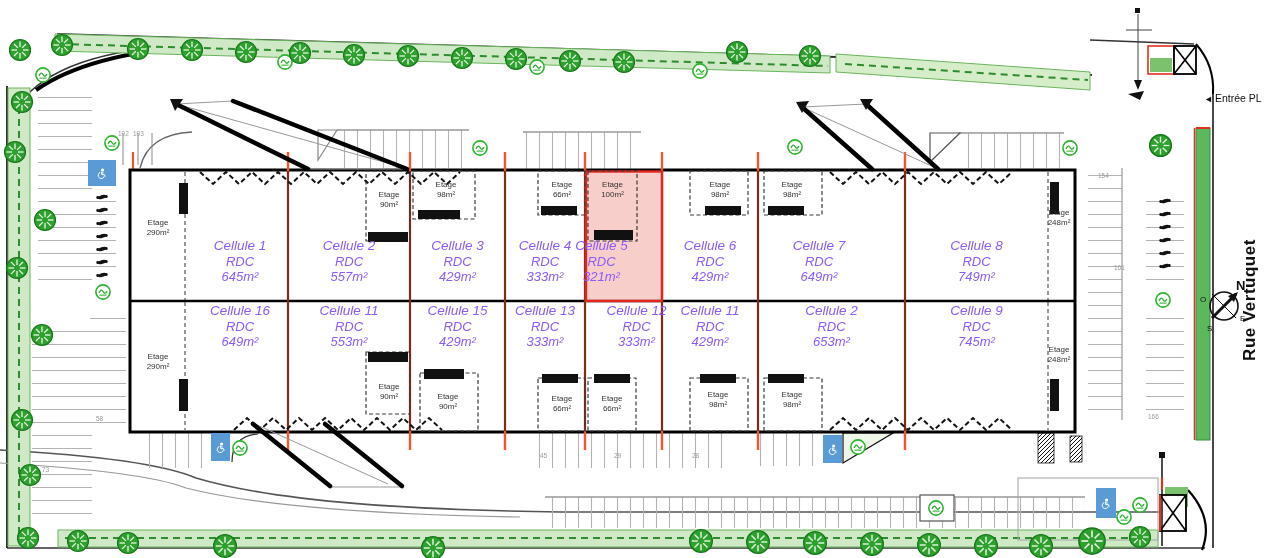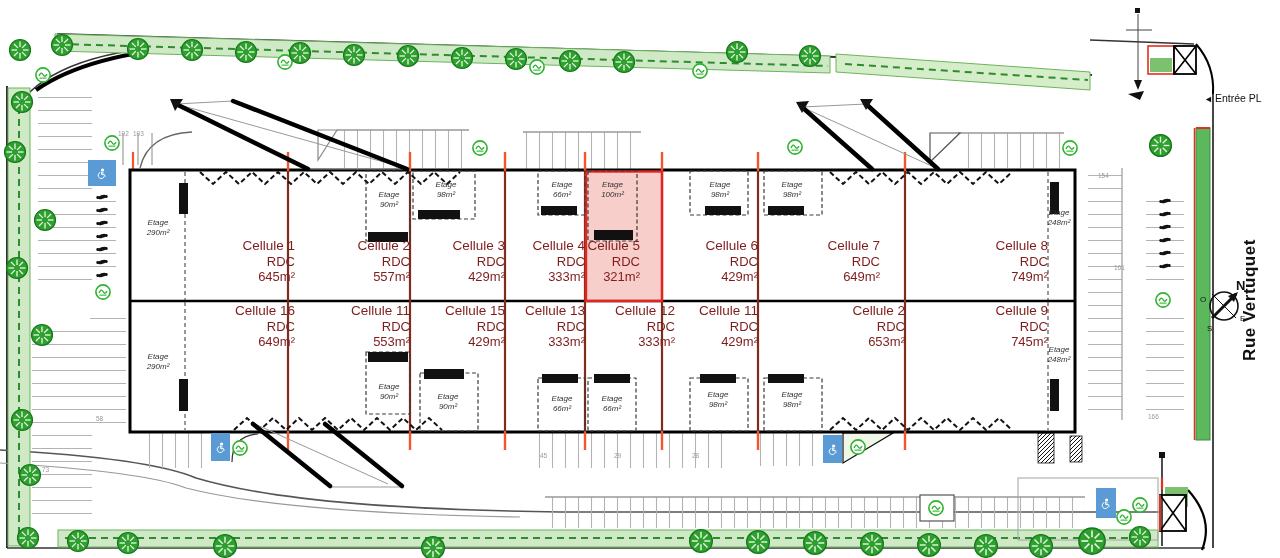--- a/index.html
+++ b/index.html
@@ -1,22 +1,22 @@
 <!DOCTYPE html>
 <html><head>
 <meta charset="utf-8">
 <style>
   html,body{margin:0;padding:0;background:#fff;}
   .stage{position:relative;width:1280px;height:558px;background:#fff;overflow:hidden;
          font-family:"Liberation Sans",sans-serif;}
   svg.bg{position:absolute;left:0;top:0;}
   svg text{font-family:"Liberation Sans",sans-serif;fill:#111;}
-  .cl{position:absolute;text-align:right;color:#7f1d1d;font-size:13px;line-height:15.5px;}
+  .cl{position:absolute;text-align:center;color:#8b5cf6;font-size:13px;line-height:15.5px;font-style:italic;}
   .cl .nm{font-size:13.5px;}
-  .et{position:absolute;text-align:center;color:#333;font-size:8px;line-height:9.5px;font-style:italic;}
+  .et{position:absolute;text-align:center;color:#333;font-size:8px;line-height:9.5px;}
   .pn{position:absolute;font-size:6.5px;color:#9a9a9a;line-height:7px;}
   .street{position:absolute;left:1171px;top:289px;width:160px;height:22px;
           transform:rotate(-90deg);transform-origin:center;text-align:center;
           font-weight:bold;font-size:17px;color:#111;letter-spacing:.5px;}
   .entree{position:absolute;left:1204px;top:92px;font-weight:normal;font-size:10.5px;color:#111;white-space:nowrap;}
   .entree .arr{font-size:9px;margin-right:2px;}
 </style>
 </head>
 <body>
 

